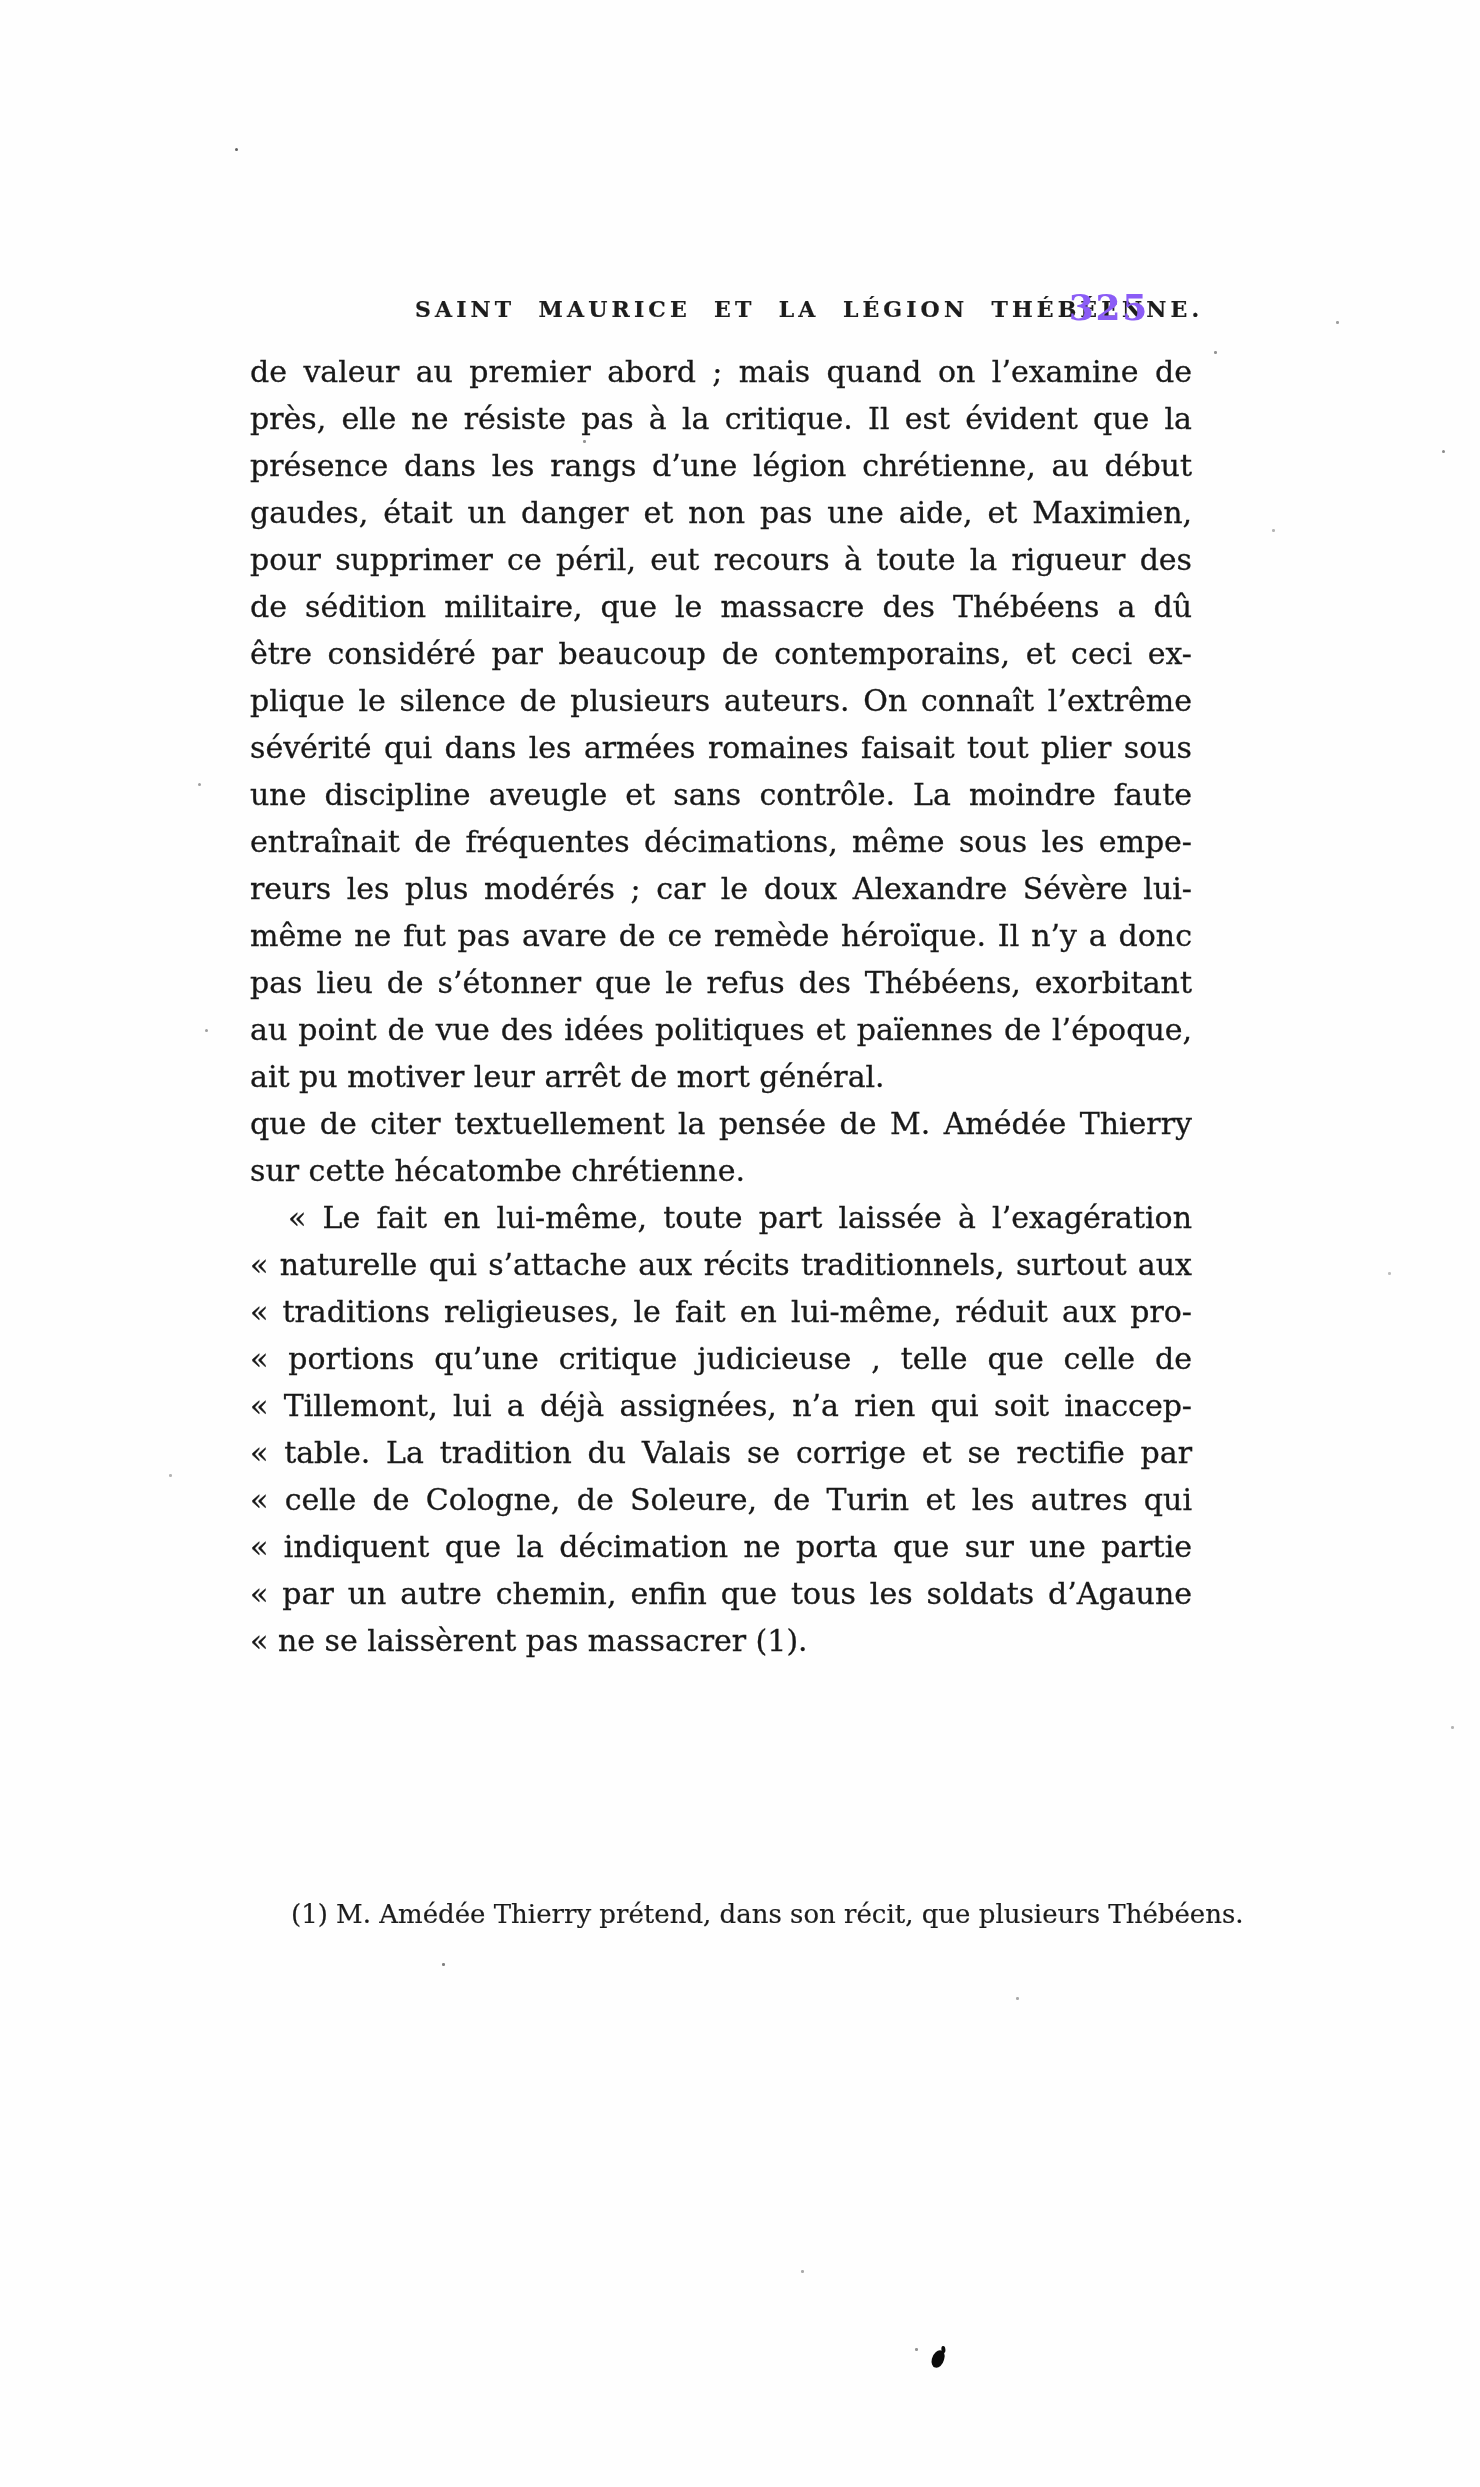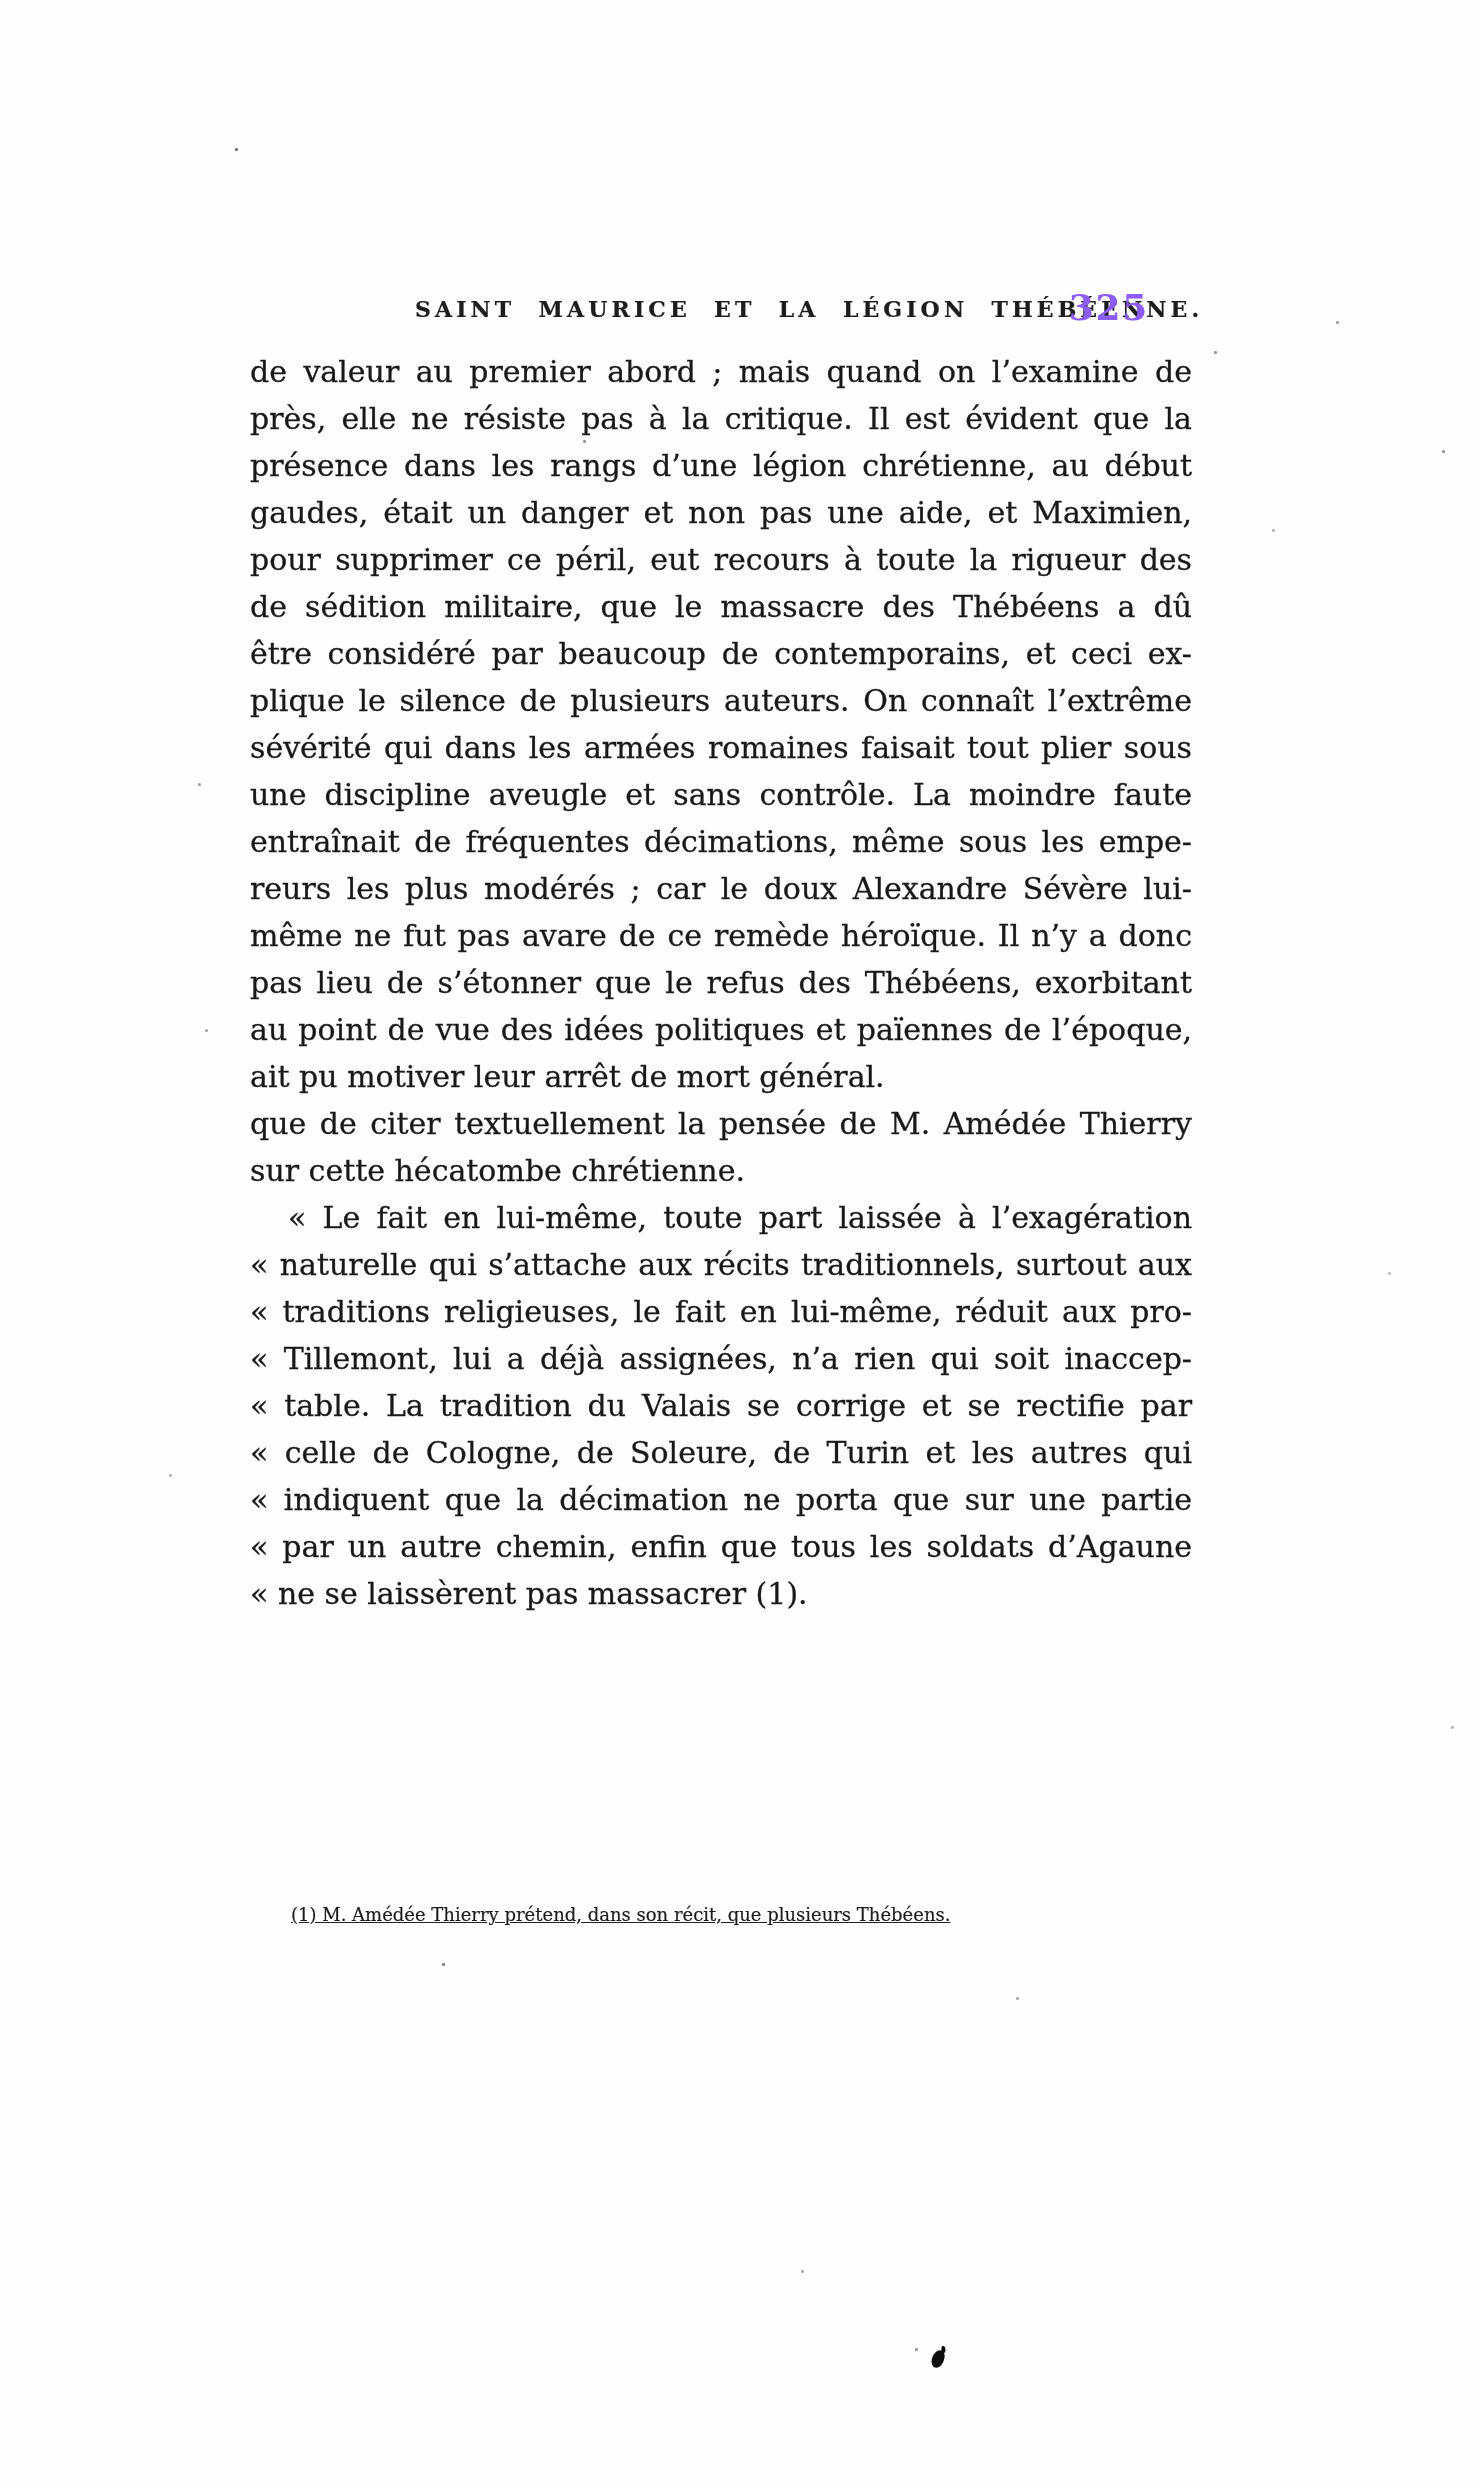--- a/index.html
+++ b/index.html
@@ -68,26 +68,25 @@
     text-align: right;
     text-align-last: left;
   }
   .line.indent-1 { padding-left: 38px; }
   
   #footnote {
     position: absolute;
     left: 291px;
     top: 1898px;
     width: 909px;
-    font-size: 18px;
+    font-size: 26px;
     line-height: 33px;
     color: #1c1c1c;
     -webkit-text-stroke: 0.2px #222;
     white-space: nowrap;
-    text-decoration: underline;
   }
   
   .speck {
     position: absolute;
     background: #2a2a2a;
     border-radius: 50%;
   }
   #ink-blot {
     position: absolute;
     width: 12.4px;
@@ -133,20 +132,21 @@
       <div class="line">reurs les plus modérés ; car le doux Alexandre Sévère lui-</div>
       <div class="line">même ne fut pas avare de ce remède héroïque. Il n’y a donc</div>
       <div class="line">pas lieu de s’étonner que le refus des Thébéens, exorbitant</div>
       <div class="line">au point de vue des idées politiques et païennes de l’époque,</div>
       <div class="line no-stretch">ait pu motiver leur arrêt de mort général.</div>
       <div class="line">que de citer textuellement la  pensée de M. Amédée Thierry</div>
       <div class="line no-stretch">sur cette hécatombe chrétienne.</div>
       <div class="line indent-1">« Le fait en lui-même, toute part laissée à l’exagération</div>
       <div class="line">« naturelle qui s’attache aux récits traditionnels, surtout aux</div>
       <div class="line">« traditions religieuses, le fait en lui-même, réduit aux pro-</div>
+      <div class="line">« portions qu’une critique judicieuse , telle que celle de</div>
       <div class="line">« Tillemont, lui a déjà assignées, n’a rien qui soit inaccep-</div>
       <div class="line">« table. La tradition du Valais se corrige et se rectifie par</div>
       <div class="line">« celle de Cologne, de Soleure, de Turin et les autres qui</div>
       <div class="line">« indiquent que la décimation ne porta que sur une partie</div>
       <div class="line">« par un autre chemin, enfin que tous les soldats d’Agaune</div>
       <div class="line no-stretch">« ne se laissèrent pas massacrer (1).</div>
     </div>
 
   <div id="footnote">(1) M. Amédée Thierry prétend, dans son récit, que plusieurs Thébéens.</div>
 

